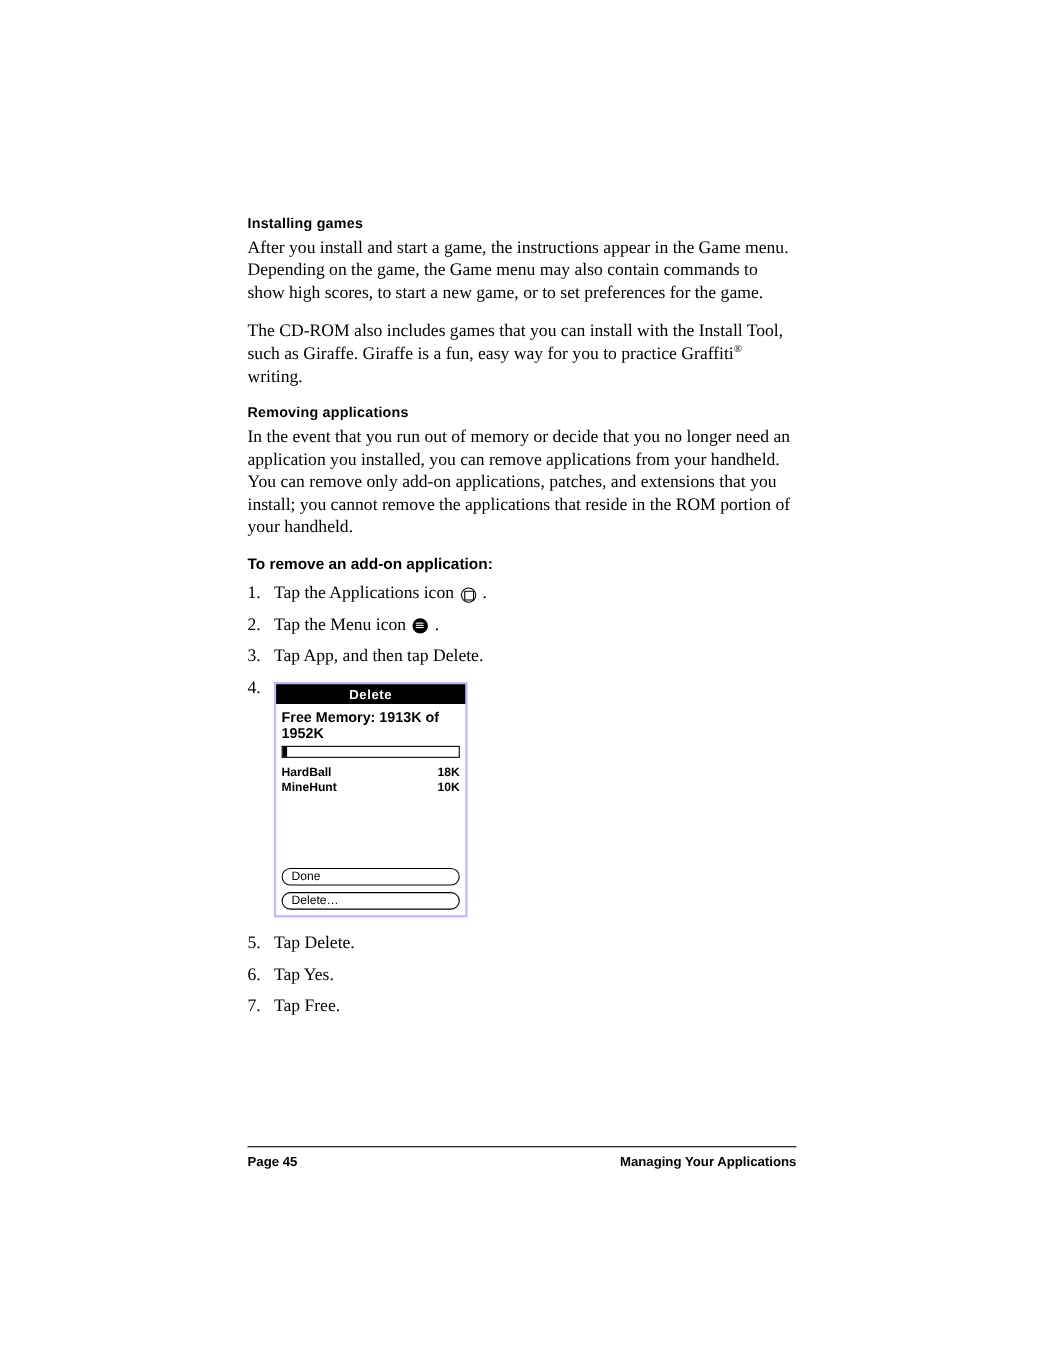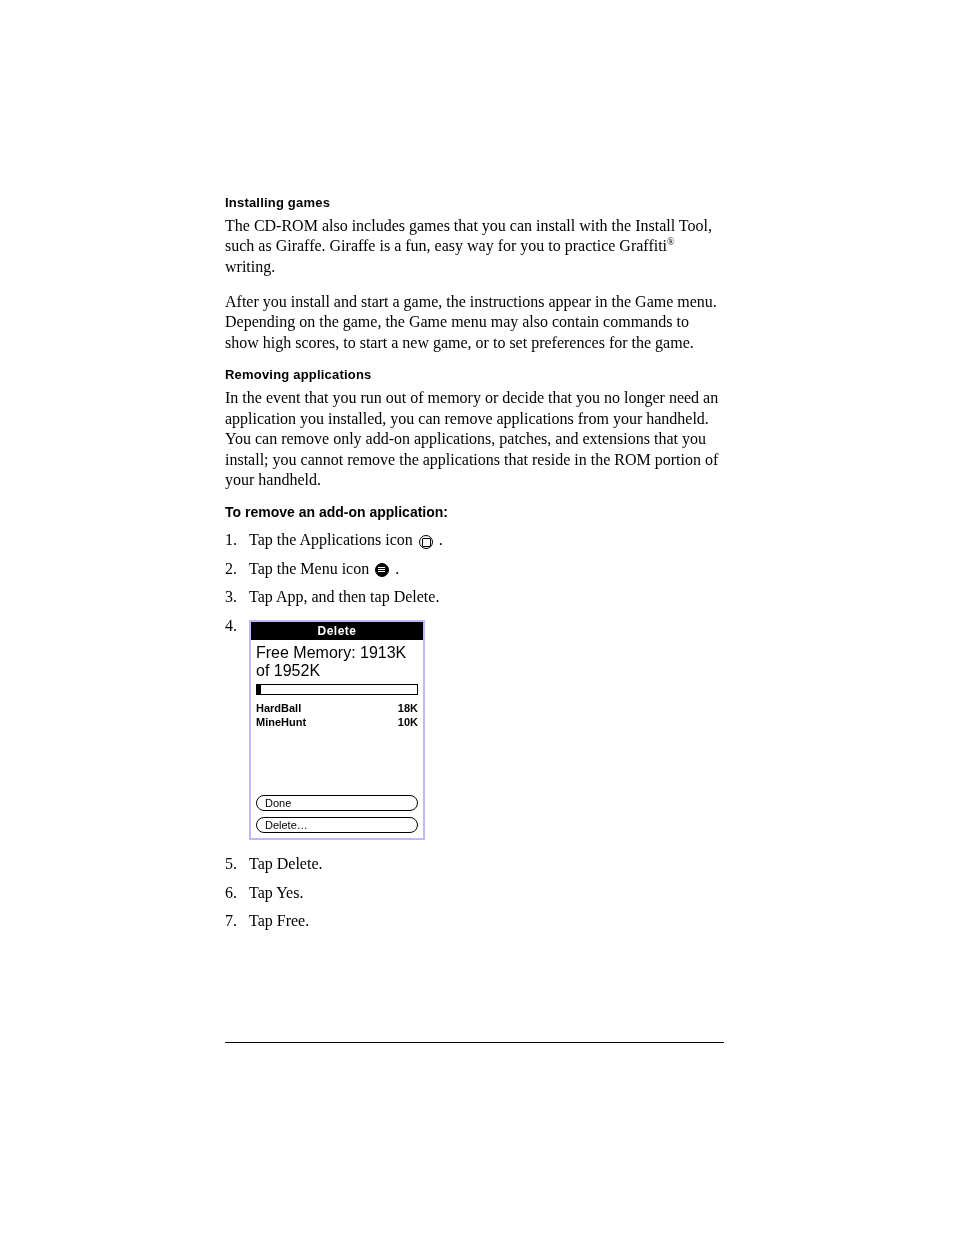--- a/index.html
+++ b/index.html
@@ -92,22 +92,22 @@
     text-align: center;
     font-weight: bold;
     padding: 2px 0;
     font-size: 12px;
     letter-spacing: 0.5px;
   }
   .palm-body {
     padding: 4px 5px 5px 5px;
   }
   .palm-mem {
-    font-weight: normal;
-    font-size: 16px;
+    font-weight: bold;
+    font-size: 13px;
     margin-bottom: 4px;
   }
   .palm-bar {
     border: 1px solid #000;
     height: 11px;
     width: 100%;
     margin-bottom: 6px;
     position: relative;
   }
   .palm-bar-fill {
@@ -153,24 +153,24 @@
     font-weight: bold;
     font-size: 12px;
   }
 </style>
 </head>
 <body>
 
 <div class="page">
 
   <h2>Installing games</h2>
+  <p>After you install and start a game, the instructions appear in the Game menu. Depending on the game, the Game menu may also contain commands to show high scores, to start a new game, or to set preferences for the game.</p>
   <p>
     <span>The CD-ROM also includes games that you can install with the Install Tool, such as Giraffe. Giraffe is a fun, easy way for you to practice Graffiti</span><span class="sup">®</span><span> writing.</span>
   </p>
-  <p>After you install and start a game, the instructions appear in the Game menu. Depending on the game, the Game menu may also contain commands to show high scores, to start a new game, or to set preferences for the game.</p>
 
   <h2>Removing applications</h2>
   <p>In the event that you run out of memory or decide that you no longer need an application you installed, you can remove applications from your handheld. You can remove only add-on applications, patches, and extensions that you install; you cannot remove the applications that reside in the ROM portion of your handheld.</p>
 
   <div class="subhead">To remove an add-on application:</div>
 
   <ol>
     <li>
       <span class="num">1.</span>
       <span>Tap the Applications icon </span>
@@ -227,13 +227,17 @@
     <li>
       <span class="num">7.</span>
       <span>Tap Free.</span>
     </li>
   </ol>
 
 </div>
 
 <div class="footer">
   <div class="footer-line"></div>
+  <div class="footer-row">
+    <span>Page 45</span>
+    <span>Managing Your Applications</span>
+  </div>
 </div>
 
 </body></html>

